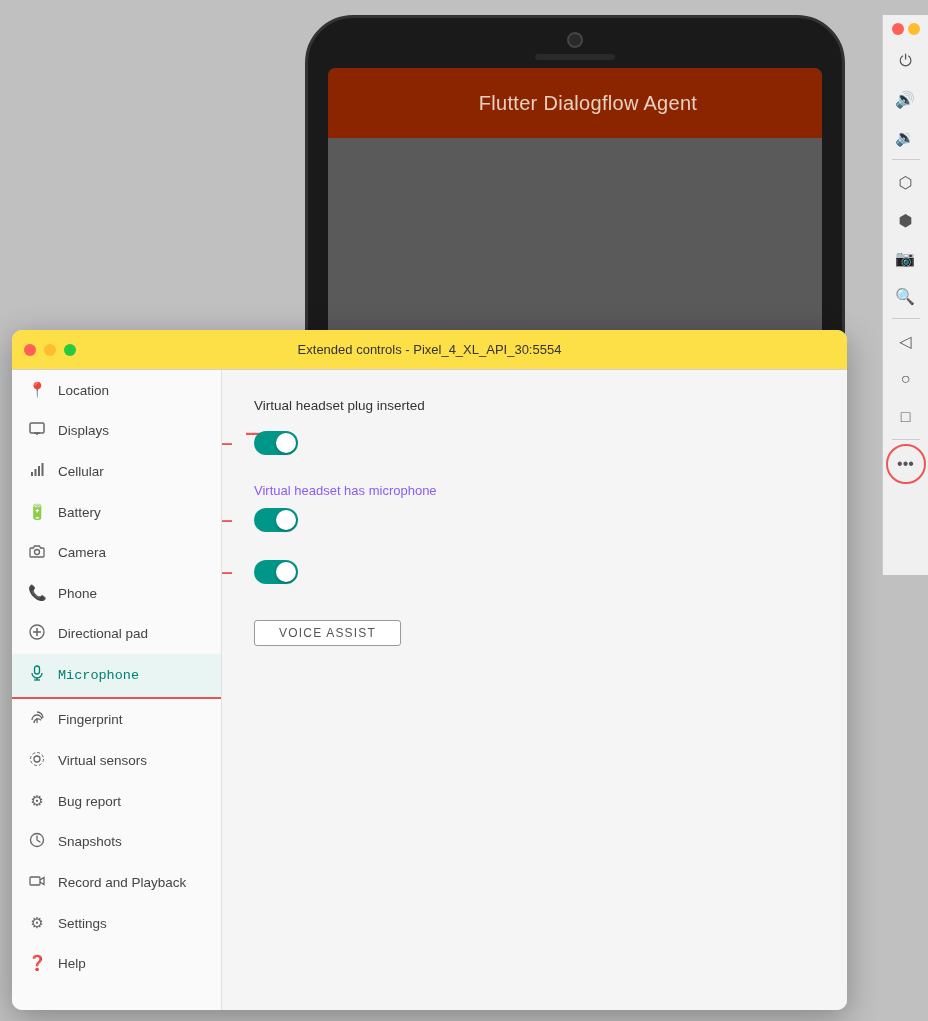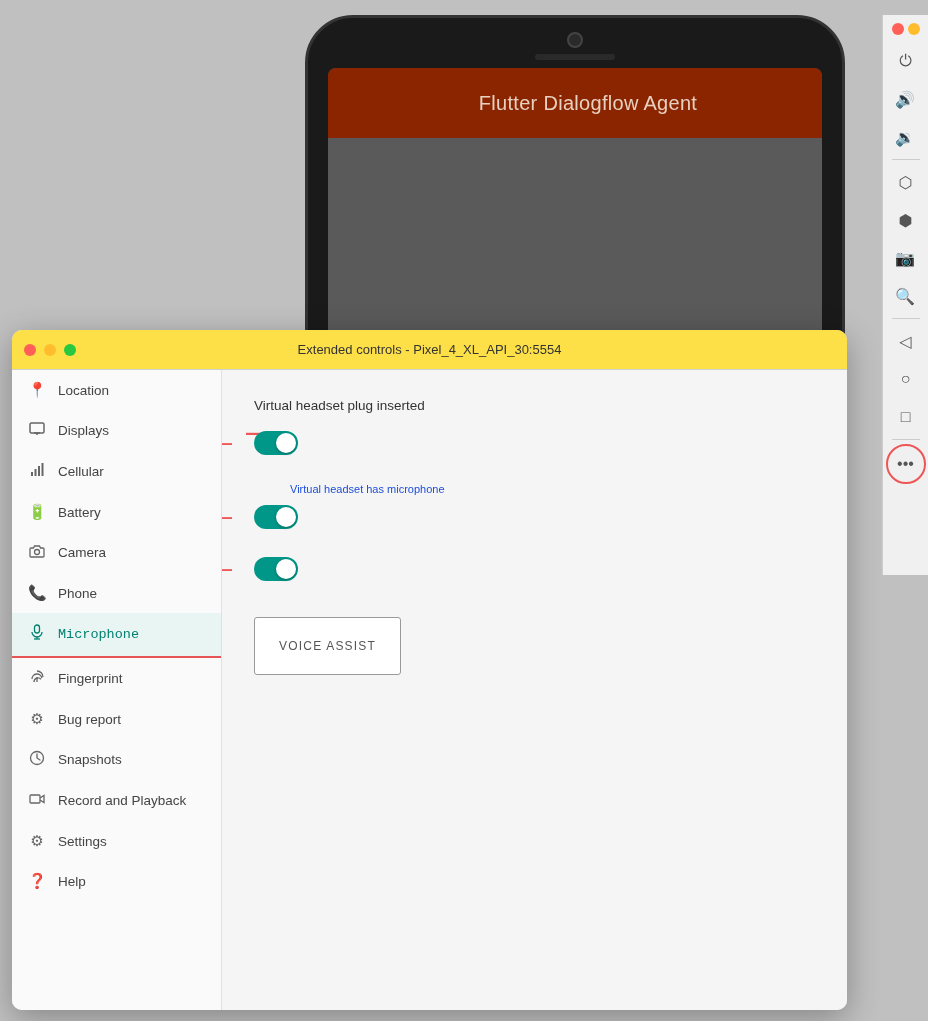--- a/index.html
+++ b/index.html
@@ -239,21 +239,21 @@
       position: absolute;
       left: -30px;
       color: #e55;
       font-size: 18px;
       font-weight: bold;
     }
 
     .voice-assist-btn {
       display: inline-block;
       border: 1.5px solid #999;
-      padding: 21px 24px;
+      padding: 5px 24px;
       font-size: 12px;
       letter-spacing: 1.2px;
       color: #555;
       background: white;
       border-radius: 3px;
       cursor: pointer;
       margin-top: 8px;
       font-weight: 500;
     }
 
@@ -353,20 +353,29 @@
           </svg>
         </span>
         <span>Camera</span>
       </div>
 
       <div class="sidebar-item">
         <span class="si-icon">📞</span>
         <span>Phone</span>
       </div>
 
+      <div class="sidebar-item">
+        <span class="si-icon">
+          <svg width="16" height="16" viewBox="0 0 16 16" fill="none">
+            <circle cx="8" cy="8" r="7" stroke="#666" stroke-width="1.3" fill="none"></circle>
+            <path d="M8 4v8M4 8h8" stroke="#666" stroke-width="1.5"></path>
+          </svg>
+        </span>
+        <span>Directional pad</span>
+      </div>
 
       <div class="sidebar-item active" style="border-bottom: 2px solid #e55555;">
         <span class="si-icon">
           <svg width="16" height="16" viewBox="0 0 16 16" fill="none">
             <rect x="5.5" y="1" width="5" height="8" rx="2.5" stroke="#008070" stroke-width="1.3" fill="none"></rect>
             <path d="M3 8a5 5 0 0010 0" stroke="#008070" stroke-width="1.3" fill="none"></path>
             <line x1="8" y1="13" x2="8" y2="15" stroke="#008070" stroke-width="1.3"></line>
             <line x1="5" y1="15" x2="11" y2="15" stroke="#008070" stroke-width="1.3"></line>
           </svg>
         </span>
@@ -378,20 +387,29 @@
           <svg width="16" height="16" viewBox="0 0 16 16" fill="none">
             <path d="M8 2a6 6 0 016 6" stroke="#666" stroke-width="1.3" fill="none"></path>
             <path d="M3 10a5 5 0 019.9-1" stroke="#666" stroke-width="1.3" fill="none"></path>
             <path d="M5 13a4 4 0 017-2.7" stroke="#666" stroke-width="1.3" fill="none"></path>
             <path d="M8 8v5" stroke="#666" stroke-width="1.3" fill="none"></path>
           </svg>
         </span>
         <span>Fingerprint</span>
       </div>
 
+      <div class="sidebar-item">
+        <span class="si-icon">
+          <svg width="16" height="16" viewBox="0 0 16 16" fill="none">
+            <circle cx="8" cy="8" r="3" stroke="#666" stroke-width="1.3" fill="none"></circle>
+            <circle cx="8" cy="8" r="6.5" stroke="#666" stroke-width="1" stroke-dasharray="3 2" fill="none"></circle>
+          </svg>
+        </span>
+        <span>Virtual sensors</span>
+      </div>
 
       <div class="sidebar-item">
         <span class="si-icon">⚙</span>
         <span>Bug report</span>
       </div>
 
       <div class="sidebar-item">
         <span class="si-icon">
           <svg width="16" height="16" viewBox="0 0 16 16" fill="none">
             <circle cx="8" cy="8" r="6.5" stroke="#666" stroke-width="1.3" fill="none"></circle>
@@ -434,21 +452,21 @@
               <div class="toggle-track">
                 <div class="toggle-thumb"></div>
               </div>
             </div>
           </div>
         </div>
       </div>
 
       <div class="toggle-row">
         <div style="flex:1;">
-          <div style="font-size:11px; color:#1d4ed8; margin-bottom:10px;margin-left:36px;">Virtual headset has microphone</div>
+          <div style="font-size:13px; color:#8b5cf6; margin-bottom:10px;">Virtual headset has microphone</div>
           <div style="position:relative; display:flex; align-items:center; gap:12px;">
             <span style="position:absolute; left:-40px; color:#e55; font-weight:bold; font-size:18px;">—</span>
             <div class="toggle-switch">
               <div class="toggle-track">
                 <div class="toggle-thumb"></div>
               </div>
             </div>
           </div>
         </div>
       </div>

